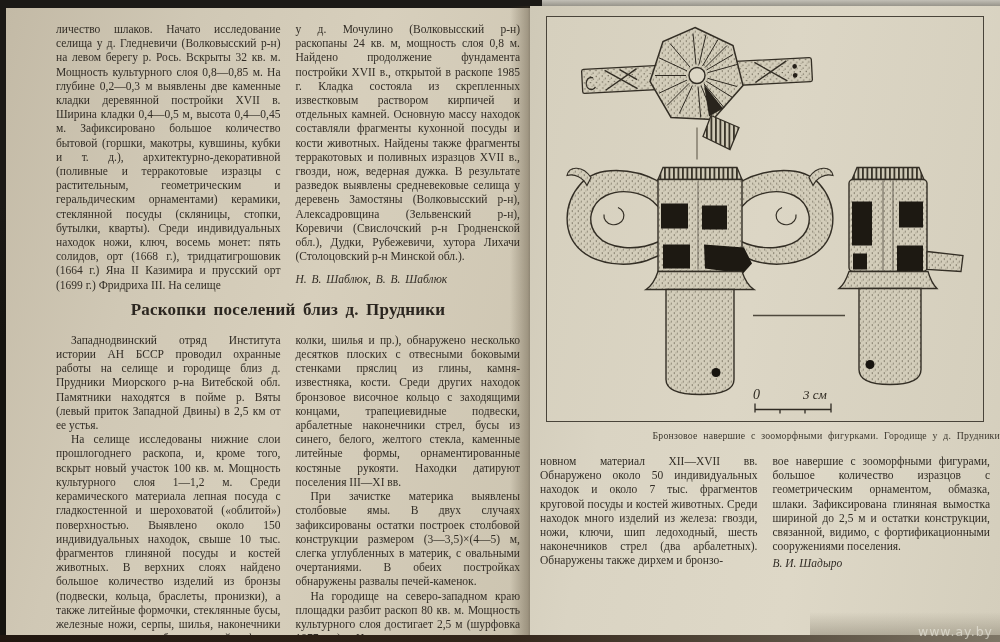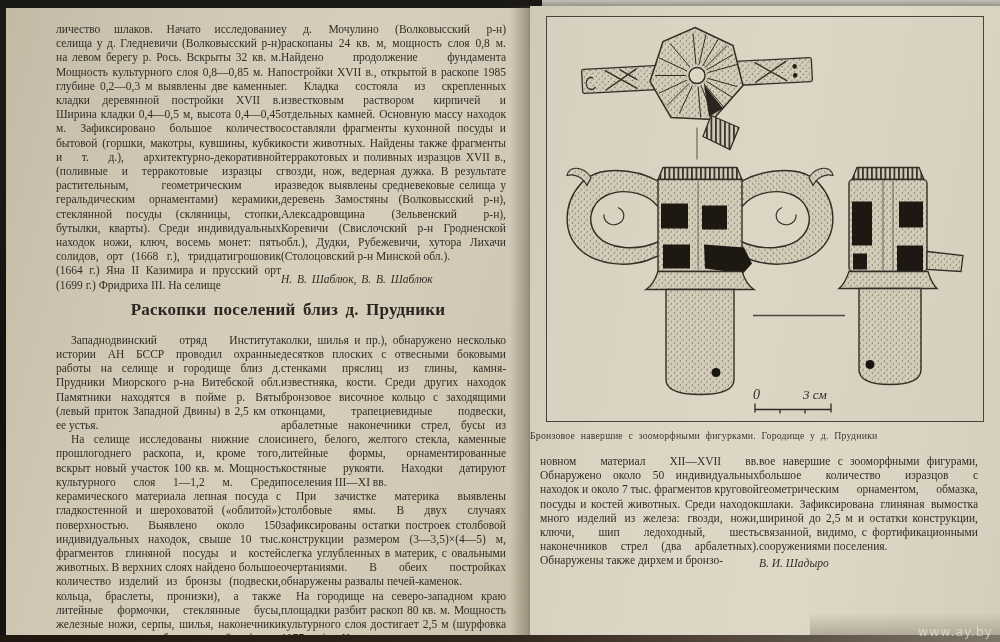--- a/index.html
+++ b/index.html
@@ -30,38 +30,38 @@
   .edge-bottom{position:absolute;left:0;bottom:0;width:1000px;height:7px;
     background:linear-gradient(90deg,#211710 0%,#33261a 50%,#5c5244 80%,#7e7666 100%);}
   .edge-left{position:absolute;left:0;top:0;width:7px;height:340px;
     background:linear-gradient(180deg,#1b1916 60%,rgba(27,25,22,0));}
   .corner-br{position:absolute;right:0;bottom:0;width:190px;height:30px;
     background:linear-gradient(to bottom,rgba(122,115,98,0),rgba(122,115,98,.55));}
 
   
   .bodytext p{margin:0;font-size:11.5px;line-height:14.2px;text-align:justify;color:#322d26;}
   .indent{text-indent:15px;}
-  .two-col{display:flex;}
+  .two-col{display:flex;gap:15px;}
   .col{width:225px;}
   .top-block{min-height:254px;}
   .heading{
     font-size:17px;font-weight:bold;text-align:center;color:#2b2620;
     margin:8px 0 13px 0;word-spacing:3px;letter-spacing:.2px;
   }
   .authors{font-style:italic;text-align:center;margin-top:9px !important;font-size:11.8px;word-spacing:2px;}
 
   
   .figure-frame{
     position:absolute;left:16px;top:10px;width:438px;height:406px;
     border:1.3px solid #49443a;box-sizing:border-box;
     background:linear-gradient(100deg,#d6d0be,#dcd6c5 50%,#d5cfbd);
   }
   .figure-frame svg{display:block;width:100%;height:100%;}
   .caption{
-    position:absolute;top:424px;left:0;width:100%;text-align:left;
+    position:absolute;top:424px;left:0;width:100%;text-align:right;
     font-size:9.8px;color:#3c372e;word-spacing:3px;letter-spacing:.2px;
   }
   .rp-cols{position:absolute;top:448px;left:10px;width:450px;}
   .rp-cols .col{width:219px;}
   .rp-author{font-style:italic;text-align:right;padding-right:4px;margin-top:3px !important;font-size:11.8px;}
   .watermark{
     position:absolute;right:7px;bottom:3px;
     font-family:"DejaVu Sans","Liberation Sans",sans-serif;
     font-size:12.5px;color:rgba(240,238,228,.6);letter-spacing:1px;
   }

